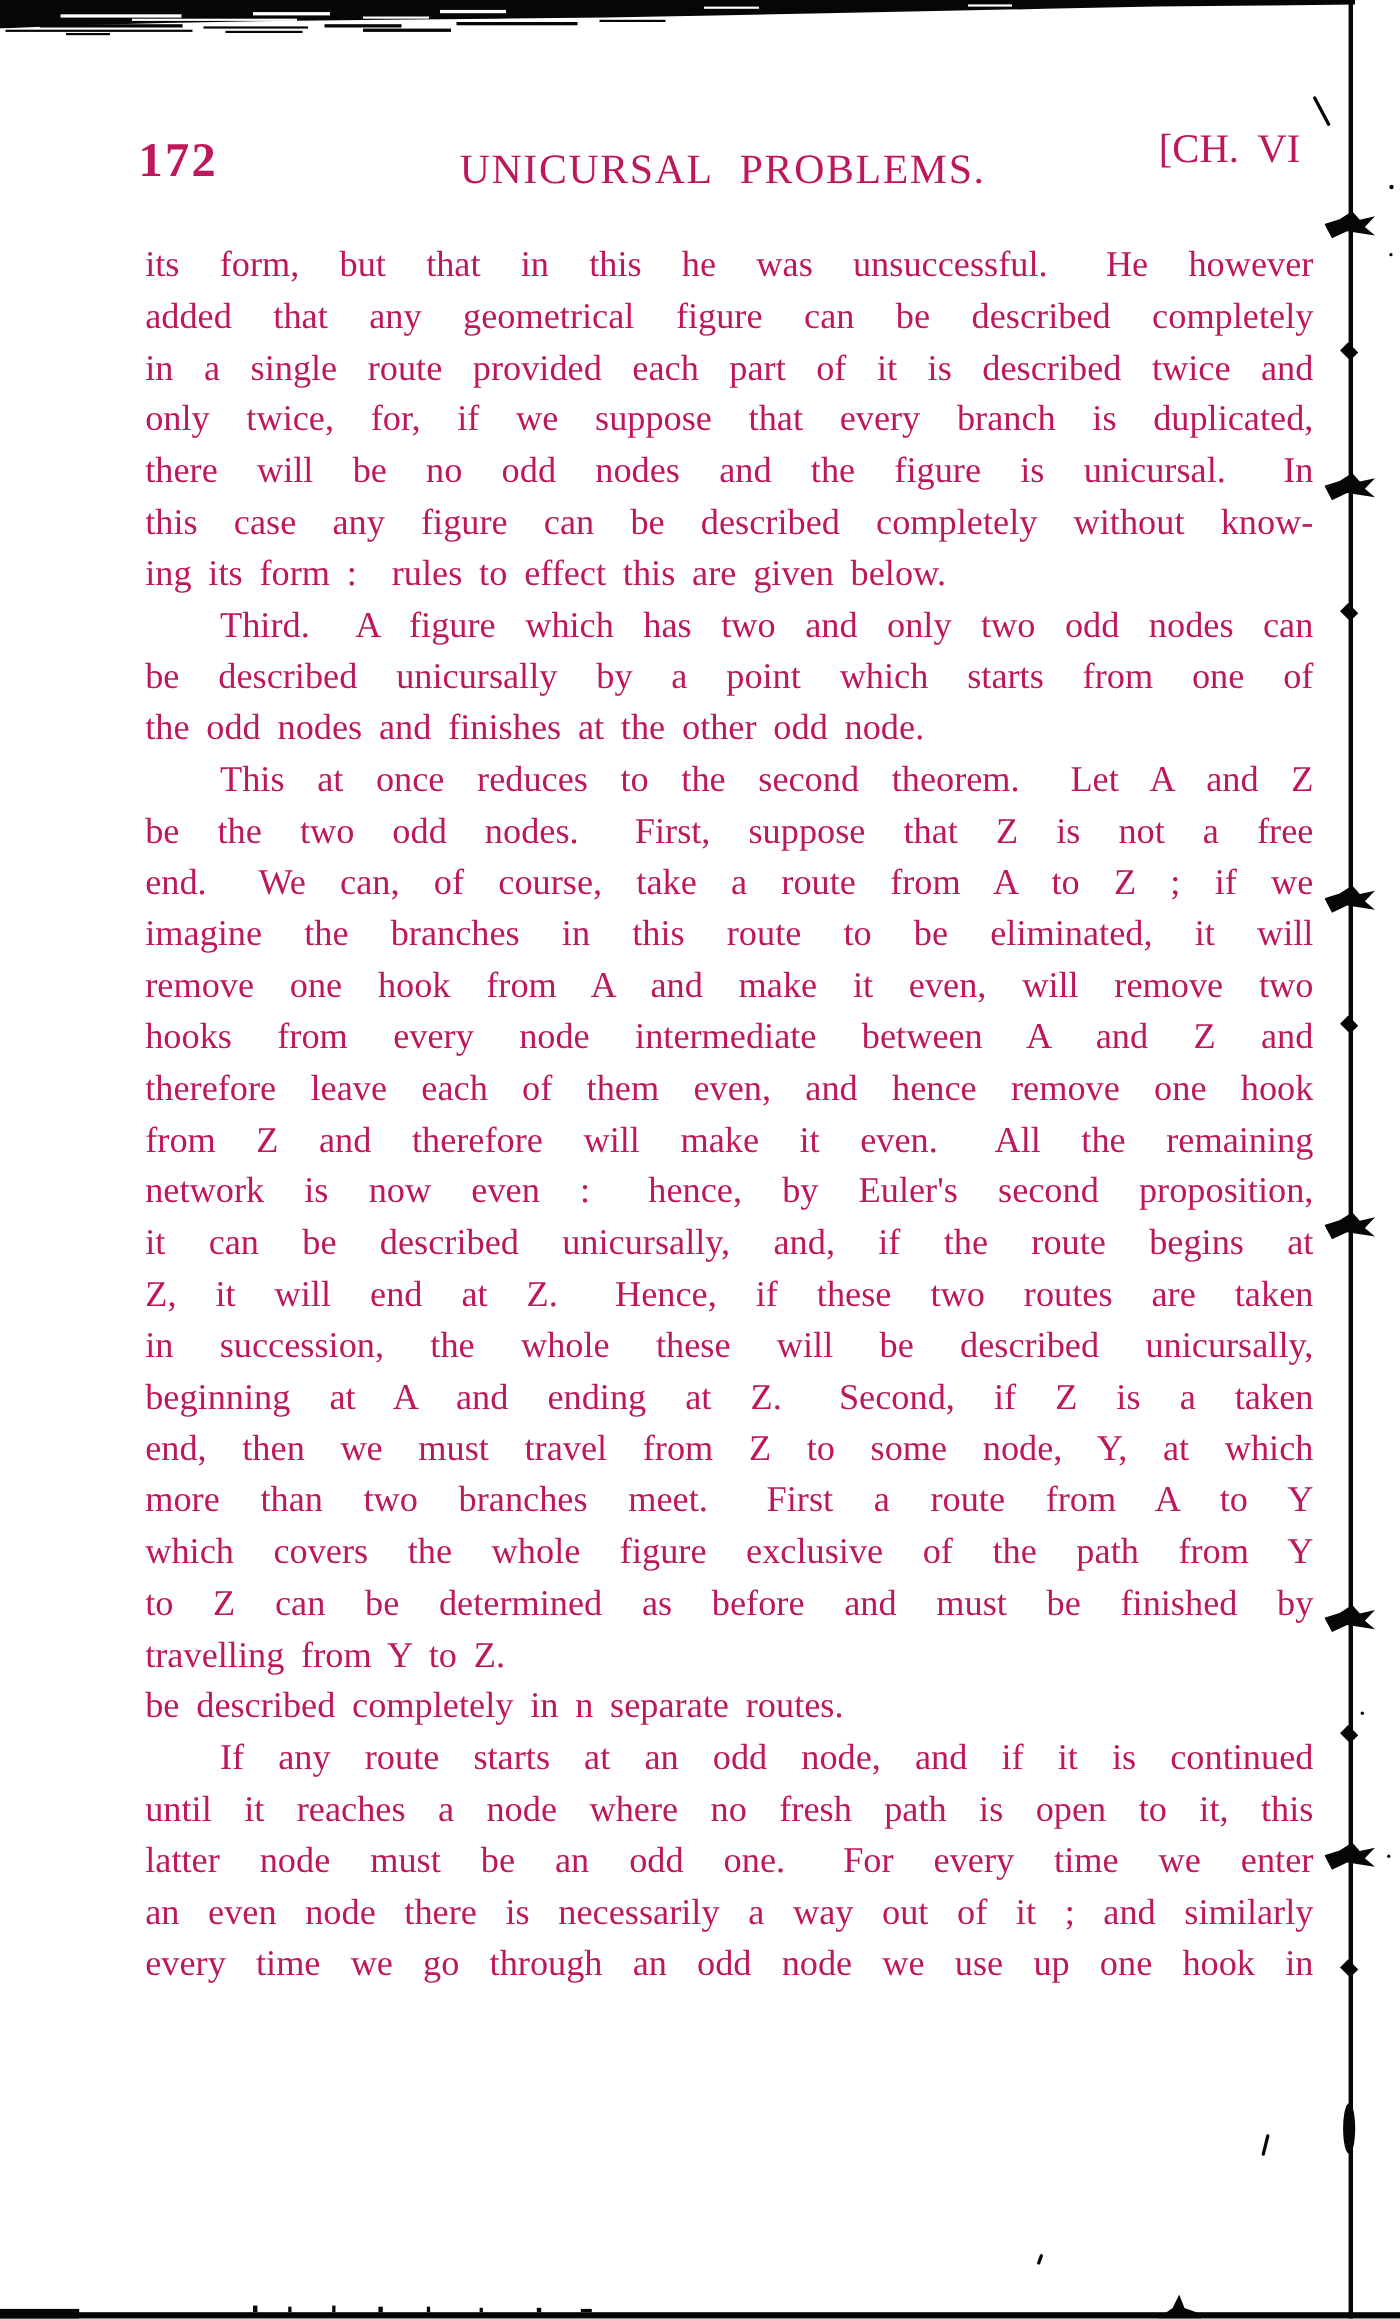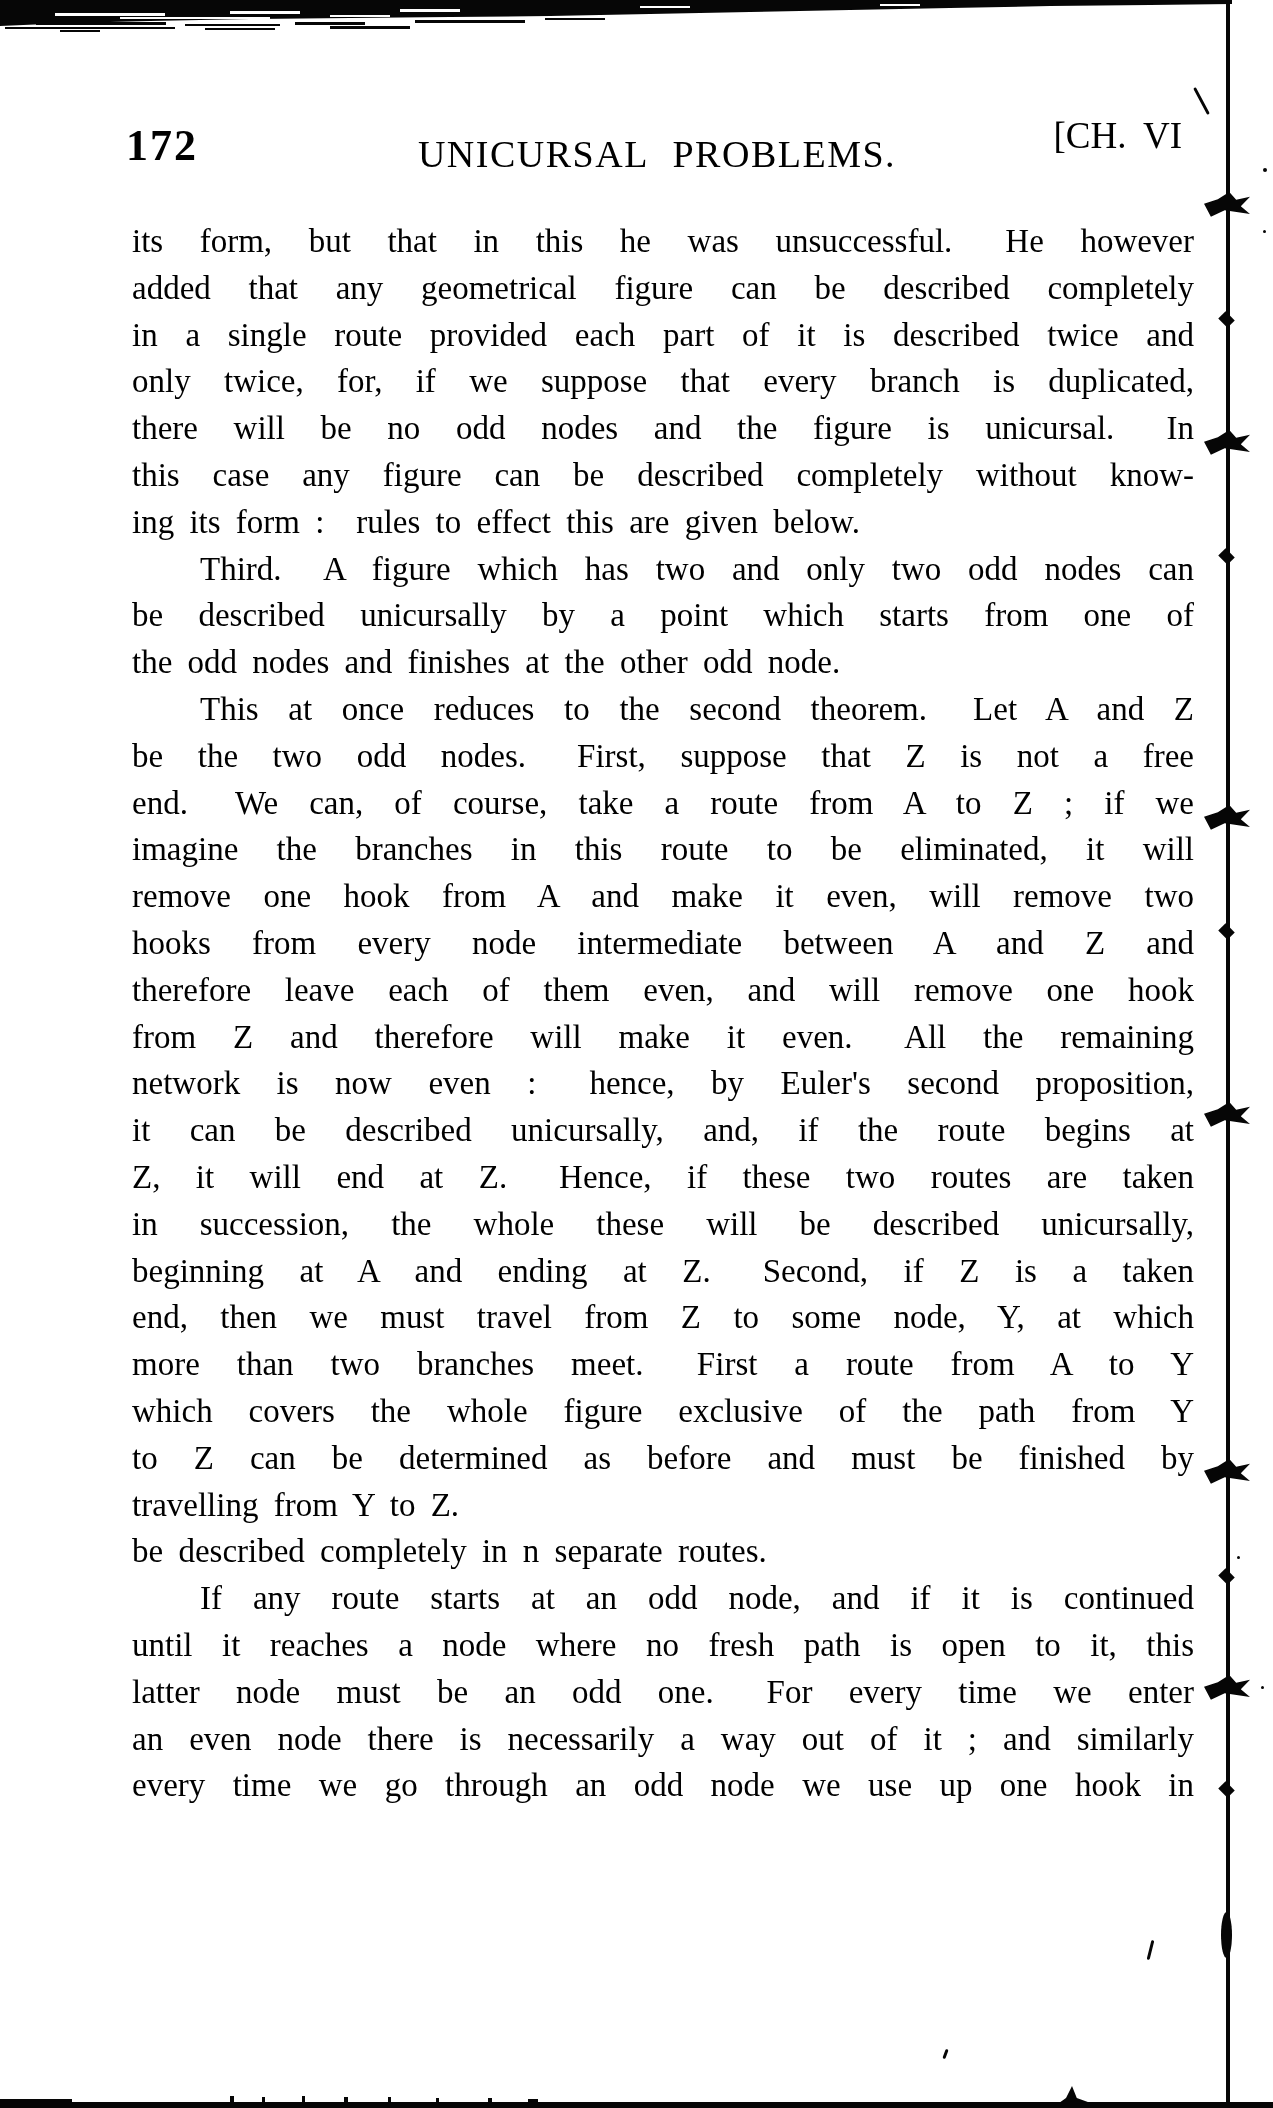--- a/index.html
+++ b/index.html
@@ -2,21 +2,21 @@
 <html><head>
 <meta charset="utf-8">
 <style>
   html,body{margin:0;padding:0;background:#ffffff;}
   #page{
     position:relative;
     width:1273px;height:2108px;
     background:#ffffff;
     overflow:hidden;
     font-family:"Liberation Serif","DejaVu Serif",serif;
-    color:#000000;
+    color:#be185d;
   }
   
   #header{position:absolute;left:0;top:0;width:1273px;height:200px;}
   .pgnum{
     position:absolute;left:126px;top:124px;
     font-size:44px;font-weight:bold;line-height:1;letter-spacing:2px;
   }
   .runtitle{
     position:absolute;left:41px;top:135px;width:1232px;
     text-align:center;font-size:38px;line-height:1;
@@ -83,21 +83,21 @@
       <div class="line last"><span>ing its form :  rules to effect this are given below.</span></div>
       <div class="line indent"><span class="it">Third.  A figure which has two and only two odd nodes can</span></div>
       <div class="line"><span class="it">be described unicursally by a point which starts from one of</span></div>
       <div class="line last"><span class="it">the odd nodes and finishes at the other odd node.</span></div>
       <div class="line indent"><span>This at once reduces to the second theorem.  Let </span><span class="it">A</span><span> and </span><span class="it">Z</span></div>
       <div class="line"><span>be the two odd nodes.  First, suppose that </span><span class="it">Z</span><span> is not a free</span></div>
       <div class="line"><span>end.  We can, of course, take a route from </span><span class="it">A</span><span> to </span><span class="it">Z</span><span> ; if we</span></div>
       <div class="line"><span>imagine the branches in this route to be eliminated, it will</span></div>
       <div class="line"><span>remove one hook from </span><span class="it">A</span><span> and make it even, will remove two</span></div>
       <div class="line"><span>hooks from every node intermediate between </span><span class="it">A</span><span> and </span><span class="it">Z</span><span> and</span></div>
-      <div class="line"><span>therefore leave each of them even, and will remove one hook</span></div>
+      <div class="line"><span>therefore leave each of them even, and hence remove one hook</span></div>
       <div class="line"><span>from </span><span class="it">Z</span><span> and therefore will make it even.  All the remaining</span></div>
       <div class="line"><span>network is now even :  hence, by Euler's second proposition,</span></div>
       <div class="line"><span>it can be described unicursally, and, if the route begins at</span></div>
       <div class="line"><span class="it">Z</span><span>, it will end at </span><span class="it">Z</span><span>.  Hence, if these two routes are taken</span></div>
       <div class="line"><span>in succession, the whole these will be described unicursally,</span></div>
       <div class="line"><span>beginning at </span><span class="it">A</span><span> and ending at </span><span class="it">Z</span><span>.  Second, if </span><span class="it">Z</span><span> is a taken</span></div>
       <div class="line"><span>end, then we must travel from </span><span class="it">Z</span><span> to some node, </span><span class="it">Y</span><span>, at which</span></div>
       <div class="line"><span>more than two branches meet.  First a route from </span><span class="it">A</span><span> to </span><span class="it">Y</span></div>
       <div class="line"><span>which covers the whole figure exclusive of the path from </span><span class="it">Y</span></div>
       <div class="line"><span>to </span><span class="it">Z</span><span> can be determined as before and must be finished by</span></div>

